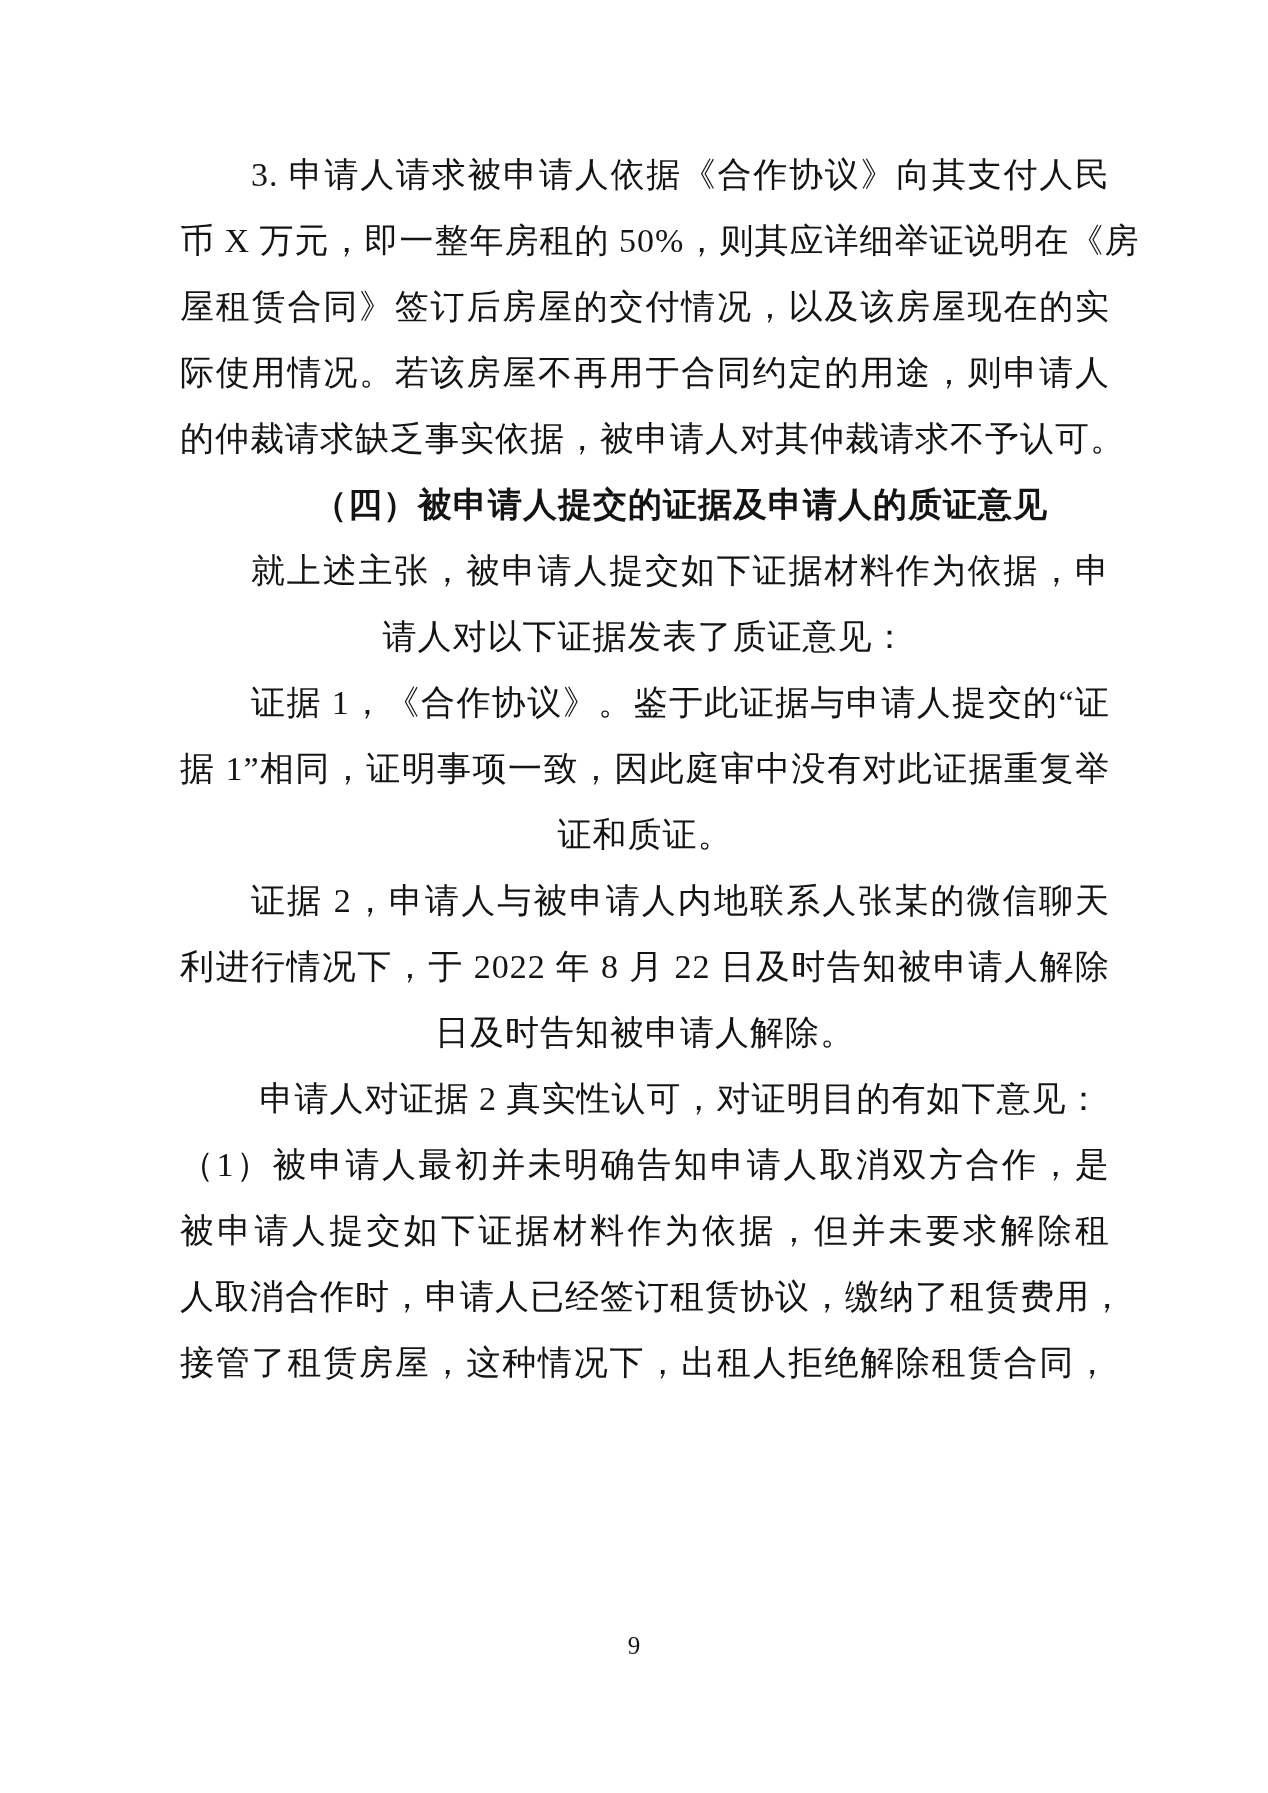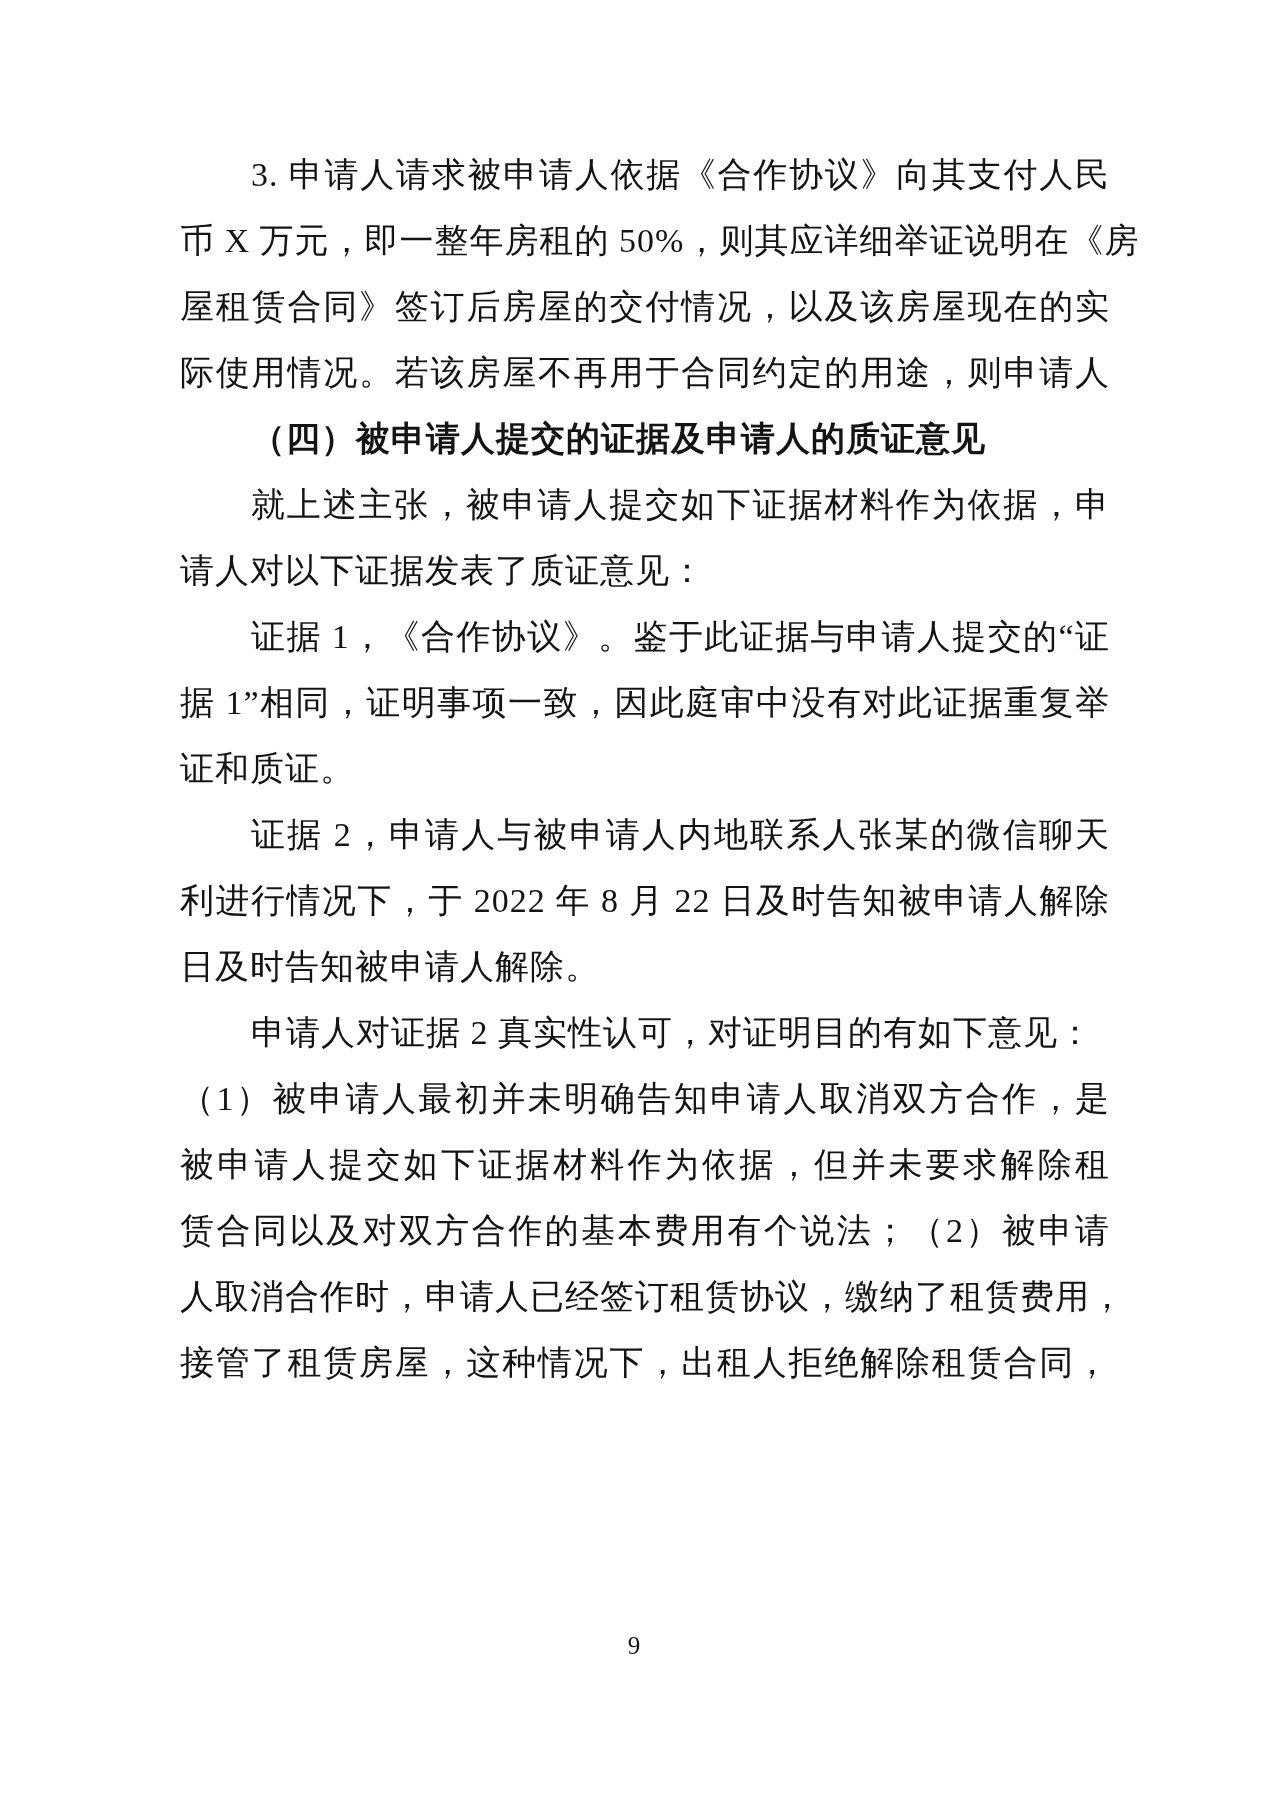--- a/index.html
+++ b/index.html
@@ -21,21 +21,21 @@
     left: 180px;
     top: 142px;
     width: 930px;
   }
   .line {
     font-size: 34px;
     line-height: 66px;
     height: 66px;
     letter-spacing: 1px;
     white-space: nowrap;
-    text-align: left;
+    text-align: center;
   }
   .indent { text-indent: 71px; }
   .justify {
     text-align: justify;
     text-align-last: justify;
   }
   .heading { font-weight: bold; }
   .page-number {
     position: absolute;
     top: 1630px;
@@ -49,30 +49,30 @@
 </style>
 </head>
 <body>
 
 <div class="page">
   <div class="content">
     <div class="line indent justify">3. 申请人请求被申请人依据《合作协议》向其支付人民</div>
     <div class="line justify">币 X 万元，即一整年房租的 50%，则其应详细举证说明在《房</div>
     <div class="line justify">屋租赁合同》签订后房屋的交付情况，以及该房屋现在的实</div>
     <div class="line justify">际使用情况。若该房屋不再用于合同约定的用途，则申请人</div>
+    <div class="line justify">的仲裁请求缺乏事实依据，被申请人对其仲裁请求不予认可。</div>
     <div class="line heading indent">（四）被申请人提交的证据及申请人的质证意见</div>
     <div class="line indent justify">就上述主张，被申请人提交如下证据材料作为依据，申</div>
     <div class="line">请人对以下证据发表了质证意见：</div>
     <div class="line indent justify">证据 1，《合作协议》。鉴于此证据与申请人提交的“证</div>
     <div class="line justify">据 1”相同，证明事项一致，因此庭审中没有对此证据重复举</div>
     <div class="line">证和质证。</div>
     <div class="line indent justify">证据 2，申请人与被申请人内地联系人张某的微信聊天</div>
     <div class="line justify">利进行情况下，于 2022 年 8 月 22 日及时告知被申请人解除</div>
     <div class="line">日及时告知被申请人解除。</div>
     <div class="line indent">申请人对证据 2 真实性认可，对证明目的有如下意见：</div>
     <div class="line justify">（1）被申请人最初并未明确告知申请人取消双方合作，是</div>
     <div class="line justify">被申请人提交如下证据材料作为依据，但并未要求解除租</div>
-    <div class="line justify">赁合同以及对双方合作的基本费用有个说法；（2）被申请</div>
     <div class="line justify">人取消合作时，申请人已经签订租赁协议，缴纳了租赁费用，</div>
     <div class="line justify">接管了租赁房屋，这种情况下，出租人拒绝解除租赁合同，</div>
   </div>
   <div class="page-number">9</div>
 </div>
 
 </body></html>

